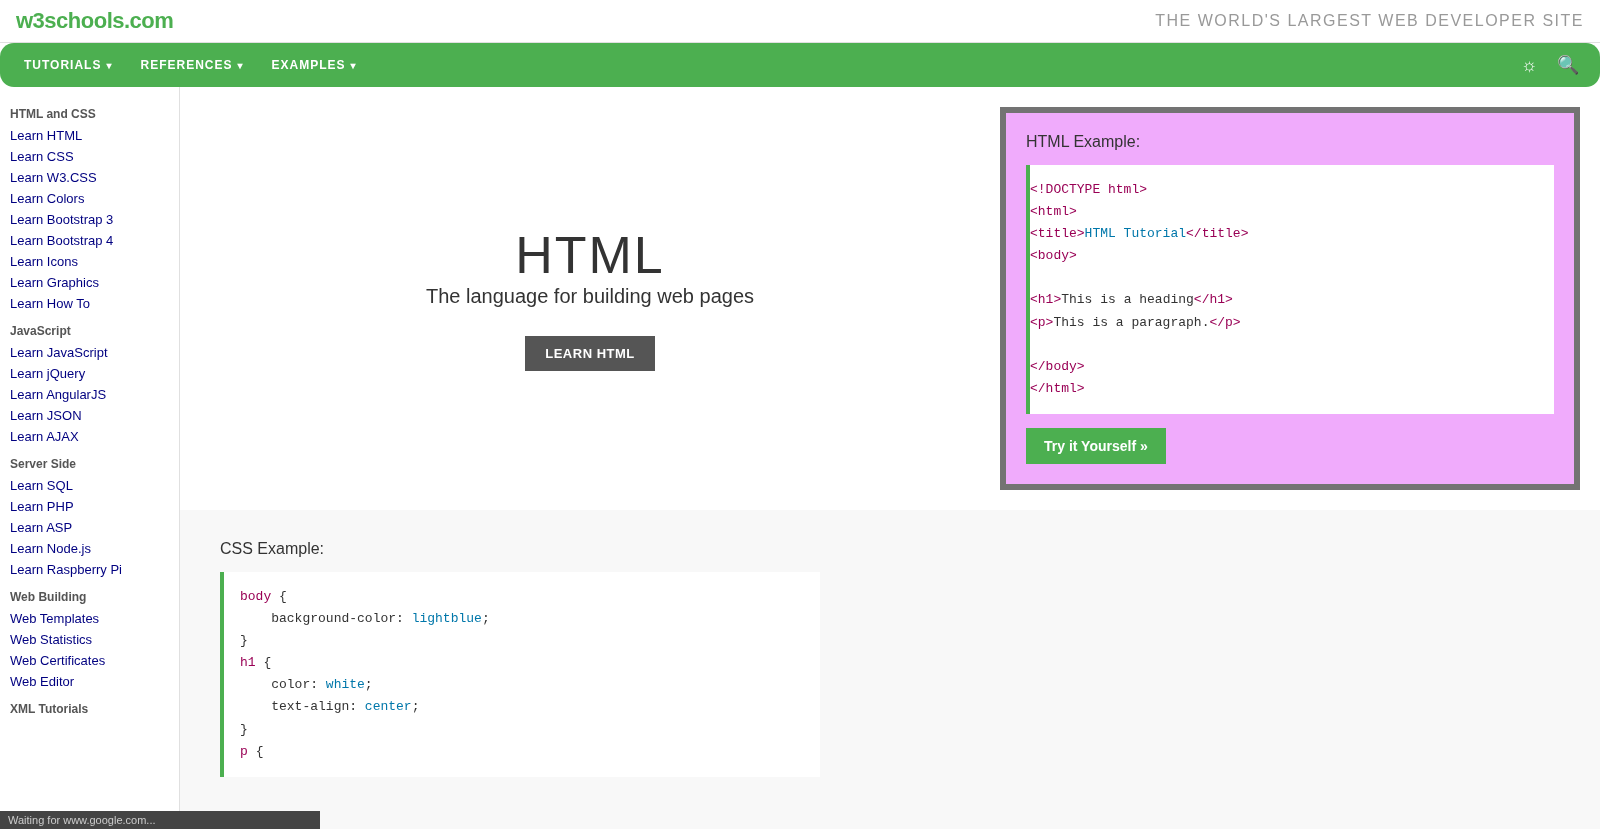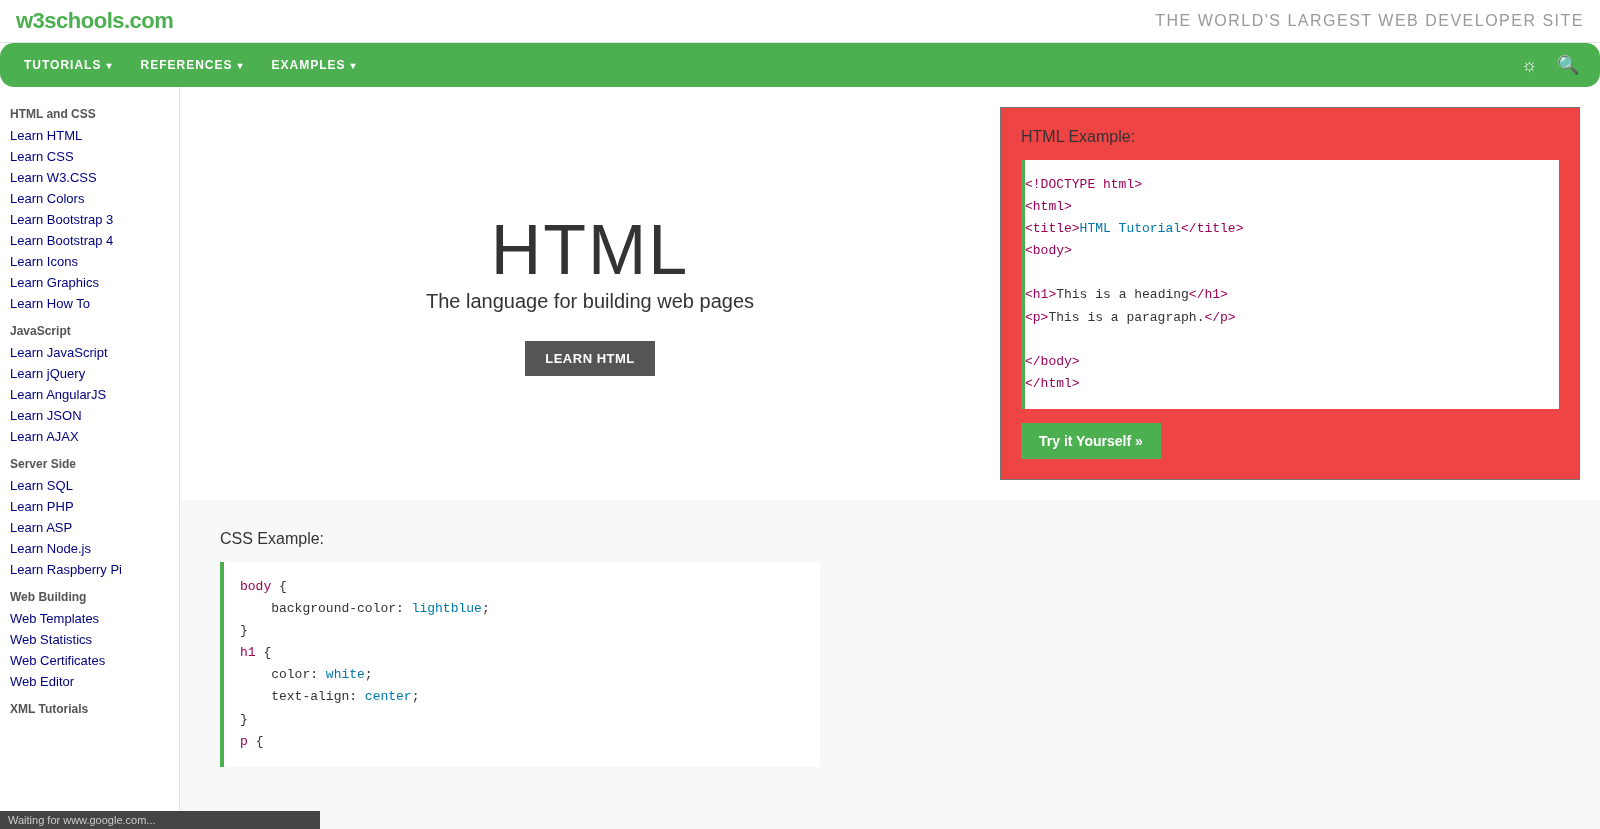--- a/index.html
+++ b/index.html
@@ -105,21 +105,21 @@
     }
     #html-hero-left {
       flex: 1;
       display: flex;
       flex-direction: column;
       align-items: center;
       justify-content: center;
       padding: 40px;
     }
     #html-hero-title {
-      font-size: 70px;
+      font-size: 52px;
       font-weight: 300;
       color: #333;
       letter-spacing: 2px;
       margin-bottom: 0;
     }
     #html-hero-subtitle {
       font-size: 20px;
       color: #333;
       margin-bottom: 28px;
     }
@@ -135,24 +135,24 @@
       border: none;
       cursor: pointer;
       background: #555;
       color: #fff;
     }
 
     
     #html-example-panel {
       width: 580px;
       min-width: 400px;
-      background: #ef4444;
+      background: #f0abfc;
       margin: 20px 20px 20px 0;
       padding: 20px;
-      border: 1px solid #737373;
+      border: 6px solid #737373;
     }
     #html-example-panel h3 {
       font-size: 16px;
       font-weight: normal;
       margin-bottom: 14px;
       color: #333;
     }
     .code-box {
       background: #fff;
       border-left: 4px solid #4caf50;

